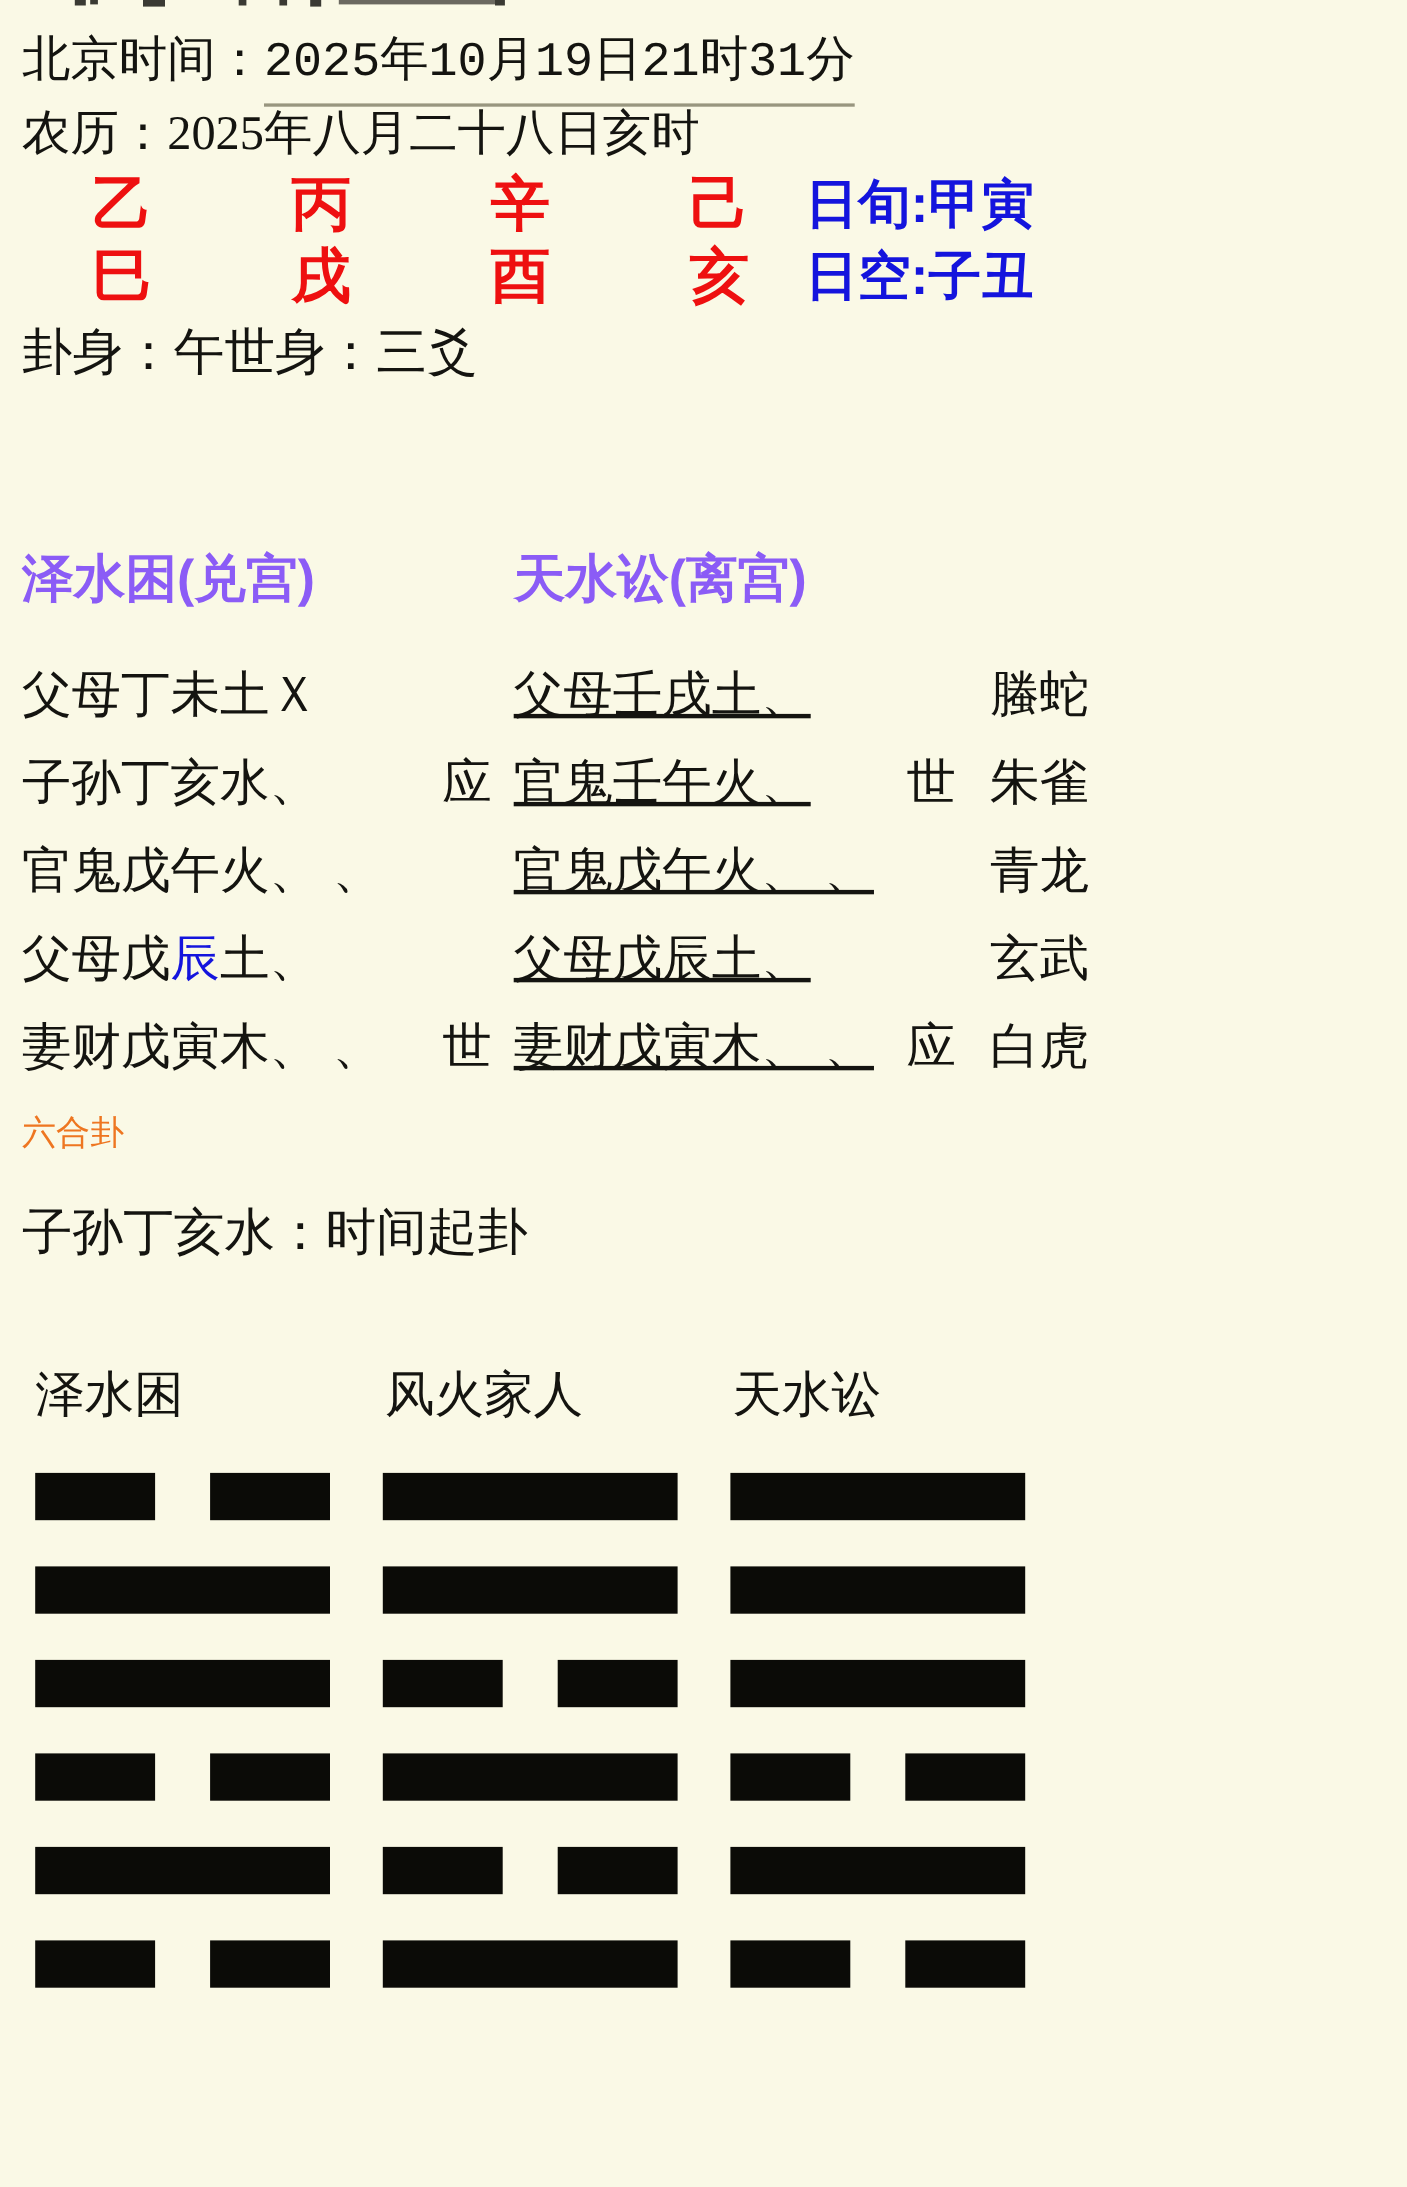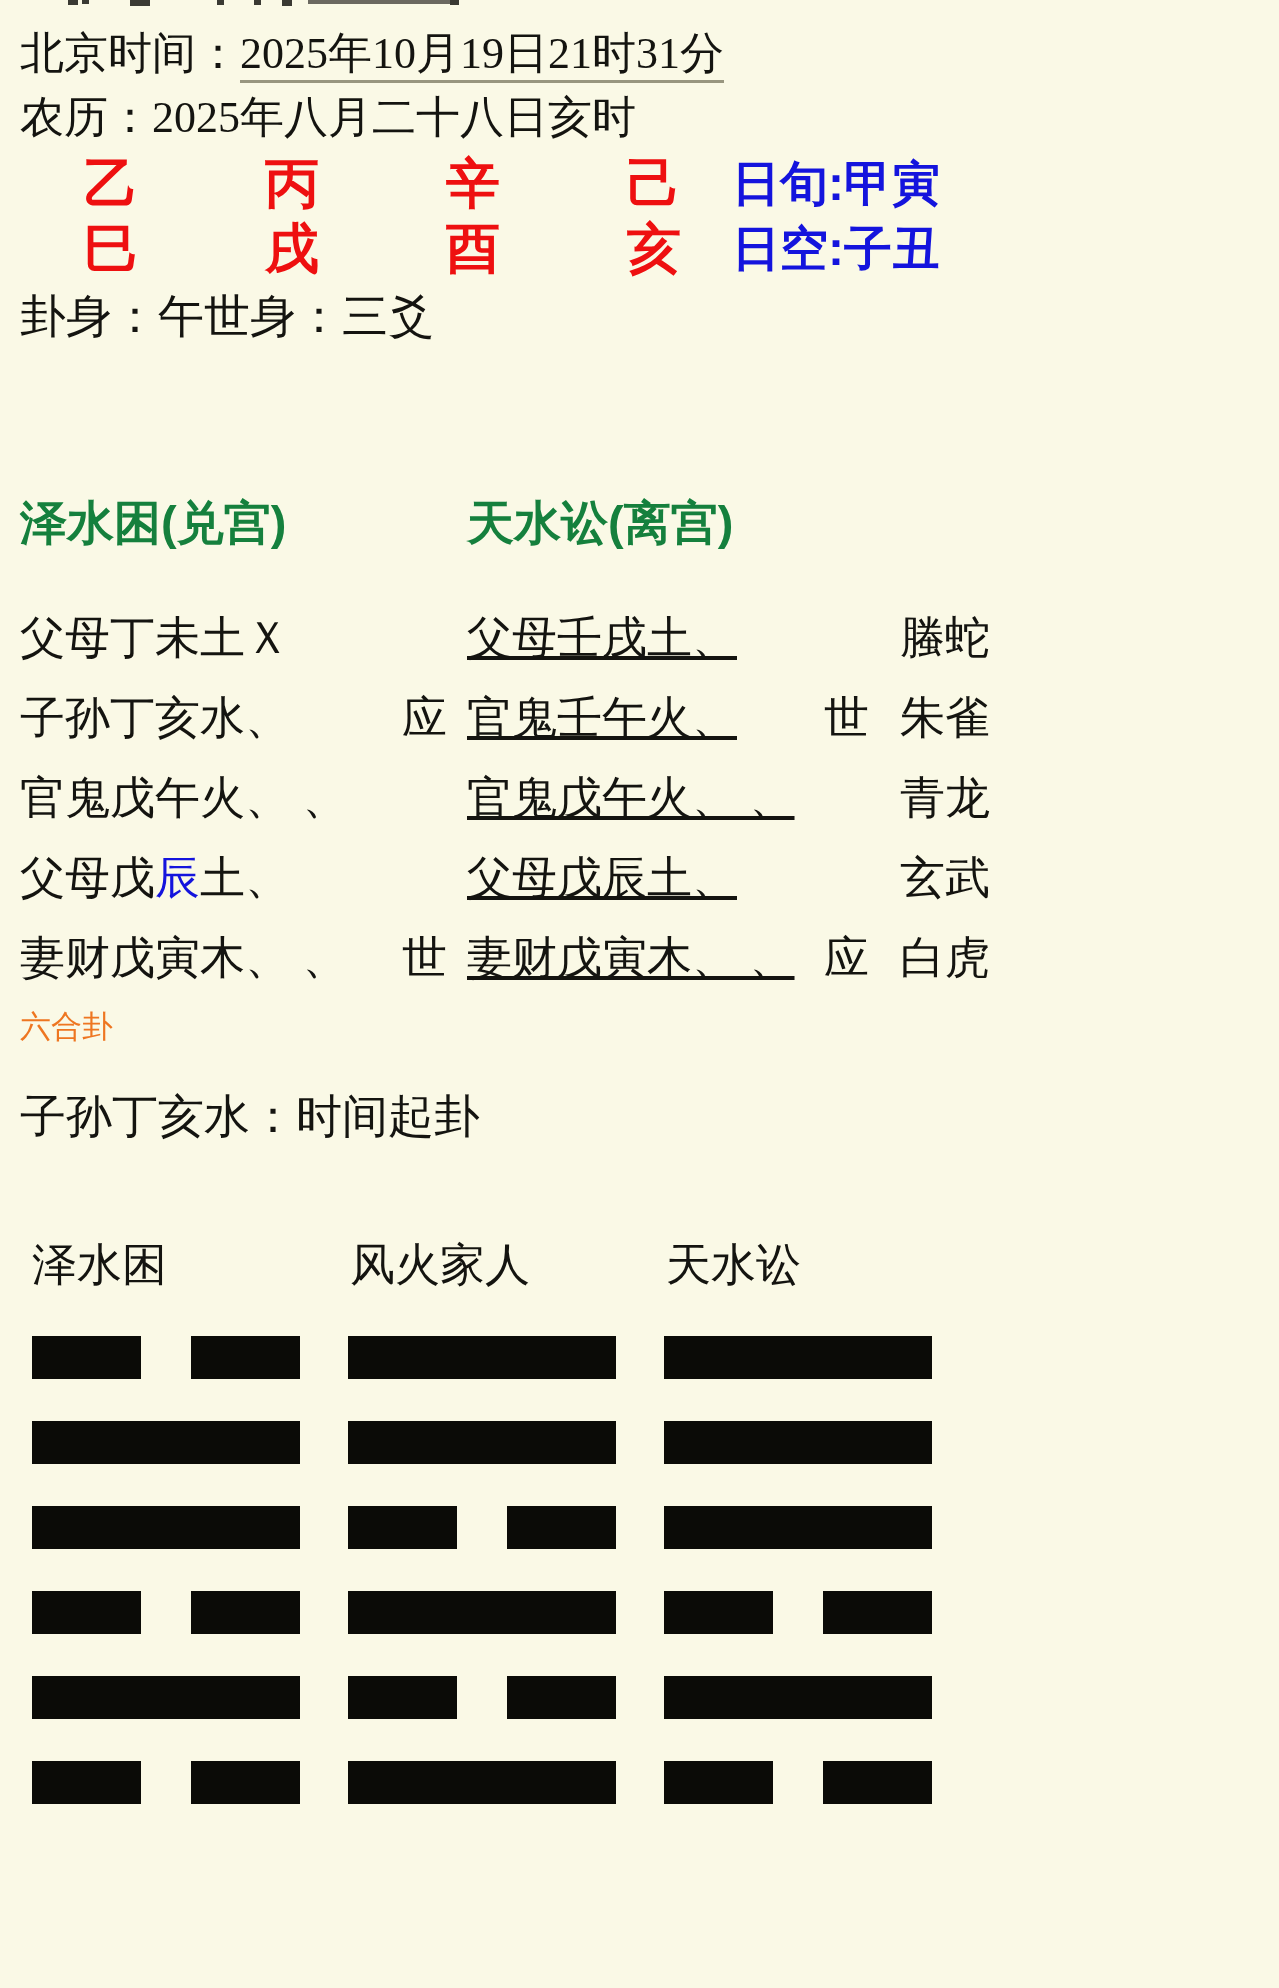--- a/index.html
+++ b/index.html
@@ -10,36 +10,36 @@
     -webkit-font-smoothing:antialiased;
   }
   .content{padding-left:20px;}
 
   
   .remnant{position:relative;height:16px;}
   .remnant i{position:absolute;top:0;display:block;background:#3a3a33;}
 
   .serifline{font-family:"Liberation Serif","DejaVu Serif",serif;font-size:44px;line-height:56px;margin-top:10px;}
   .serifline.lunar{margin-top:8px;}
-  .dateval{border-bottom:3px solid #98967f;padding-bottom:2px;}
+  .dateval{border-bottom:3px solid #98967f;padding-bottom:12px;font-family:Liberation Mono, monospace;}
 
   .pillar-row{font-size:54px;line-height:62px;font-weight:700;color:#ee1010;padding-left:64px;margin-top:6px;white-space:nowrap;}
   .pillar-row.branches{margin-top:2px;}
   .pillar-char{display:inline-block;width:166px;}
   .pillar-info{display:inline-block;margin-left:-76px;color:#1414dd;font-weight:600;font-size:48px;vertical-align:2px;}
 
   .shensha{font-size:46px;line-height:56px;margin-top:6px;font-weight:500;}
   .guashen{font-size:46px;line-height:56px;margin-top:8px;font-weight:500;}
   .guashen .shi{}
 
-  .gua-headers{margin-top:150px;font-size:47px;line-height:58px;color:#15803d;font-weight:600;display:flex;}
+  .gua-headers{margin-top:150px;font-size:47px;line-height:58px;color:#8b5cf6;font-weight:600;display:flex;}
   .gua-headers .h-main{width:447px;}
 
   .rows{margin-top:36px;}
-  .yao-row{display:flex;align-items:flex-end;height:80px;font-size:45px;font-weight:500;white-space:nowrap;}
+  .yao-row{display:flex;align-items:center;height:80px;font-size:45px;font-weight:500;white-space:nowrap;}
   .yao-left{width:382px;}
   .yao-lmark{width:65px;}
   .yao-right{width:357px;text-decoration:underline;}
   .yao-rmark{width:76px;text-align:left;}
   .blue-branch{color:#1414dd;}
 
   .liuhe{margin-top:12px;font-size:31px;line-height:54px;color:#ee7621;font-weight:500;}
   .method{margin-top:34px;font-size:46px;line-height:56px;font-weight:500;}
 
   .bottom-titles{margin-top:94px;padding-left:12px;display:flex;font-size:45px;line-height:54px;font-weight:500;}

